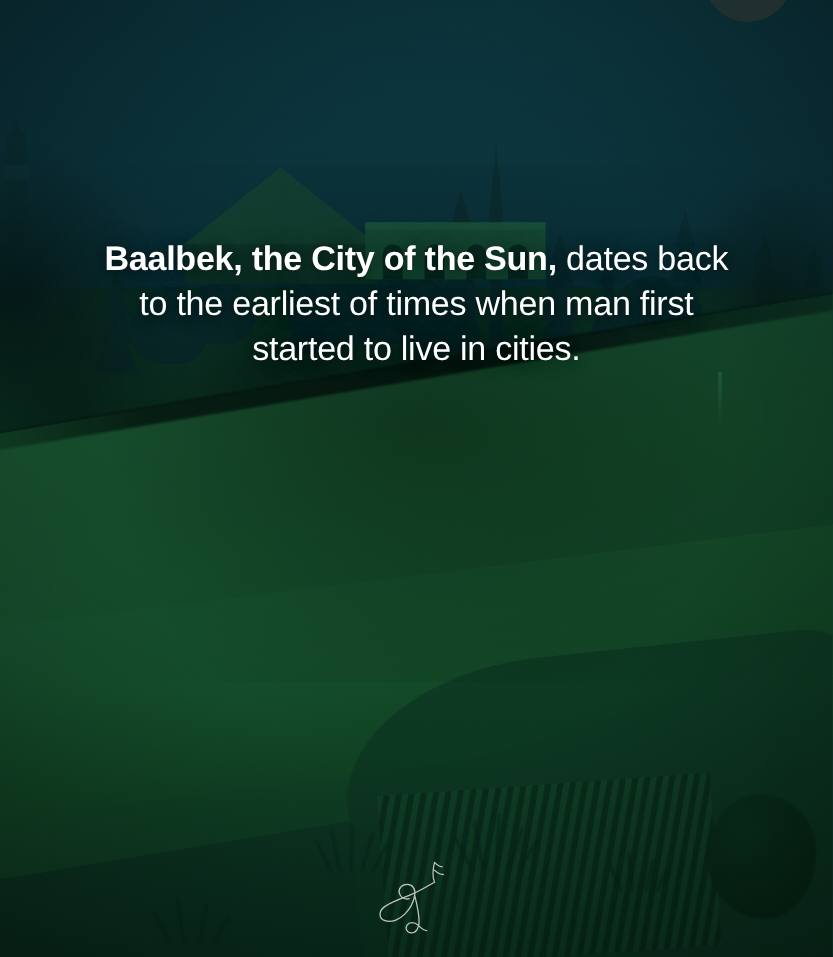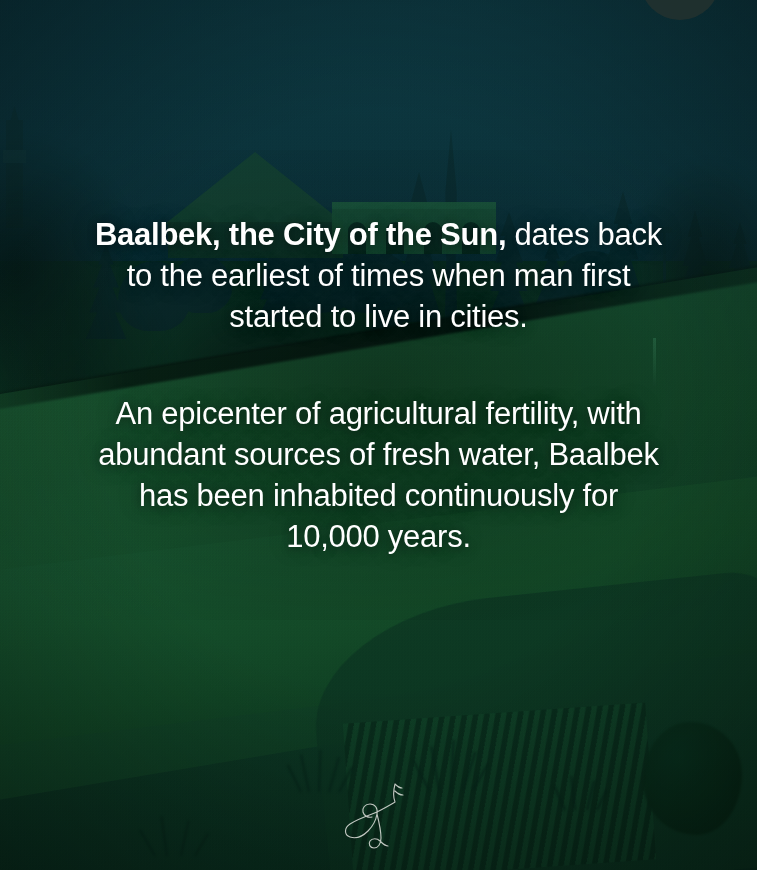--- a/index.html
+++ b/index.html
@@ -457,21 +457,20 @@
 
     <div class="grain"></div>
     <div class="duotone"></div>
     <div class="scrim"></div>
     <div class="vignette"></div>
     <div class="notch"></div>
   </div>
 
   <div class="copy">
     <p class="headline"><span class="lead">Baalbek, the City of the Sun,</span><span class="rest"> dates back to the earliest of times when man first started to live in cities.</span></p>
-    <p class="para">An epicenter of agricultural fertility, with abundant sources of fresh water, Baalbek has been inhabited continuously for 10,000 years.</p>
   </div>
 
   <div class="logo">
     <svg viewBox="0 0 96 74" fill="none" stroke="#e8e8e4" stroke-width="1.15" stroke-linecap="round" stroke-linejoin="round">
       <path d="M64 6 C62 14, 62 19, 64 24 M64 6 C67 9, 69 10, 71 10 M64 13 C67 16, 69 17, 72 17
                M64 24 C57 28, 49 33, 41 36
                C33 39, 25 42, 19 46
                C13 50, 13 57, 19 59
                C25 61, 32 58, 37 53
                C42 48, 45 42, 46 36

